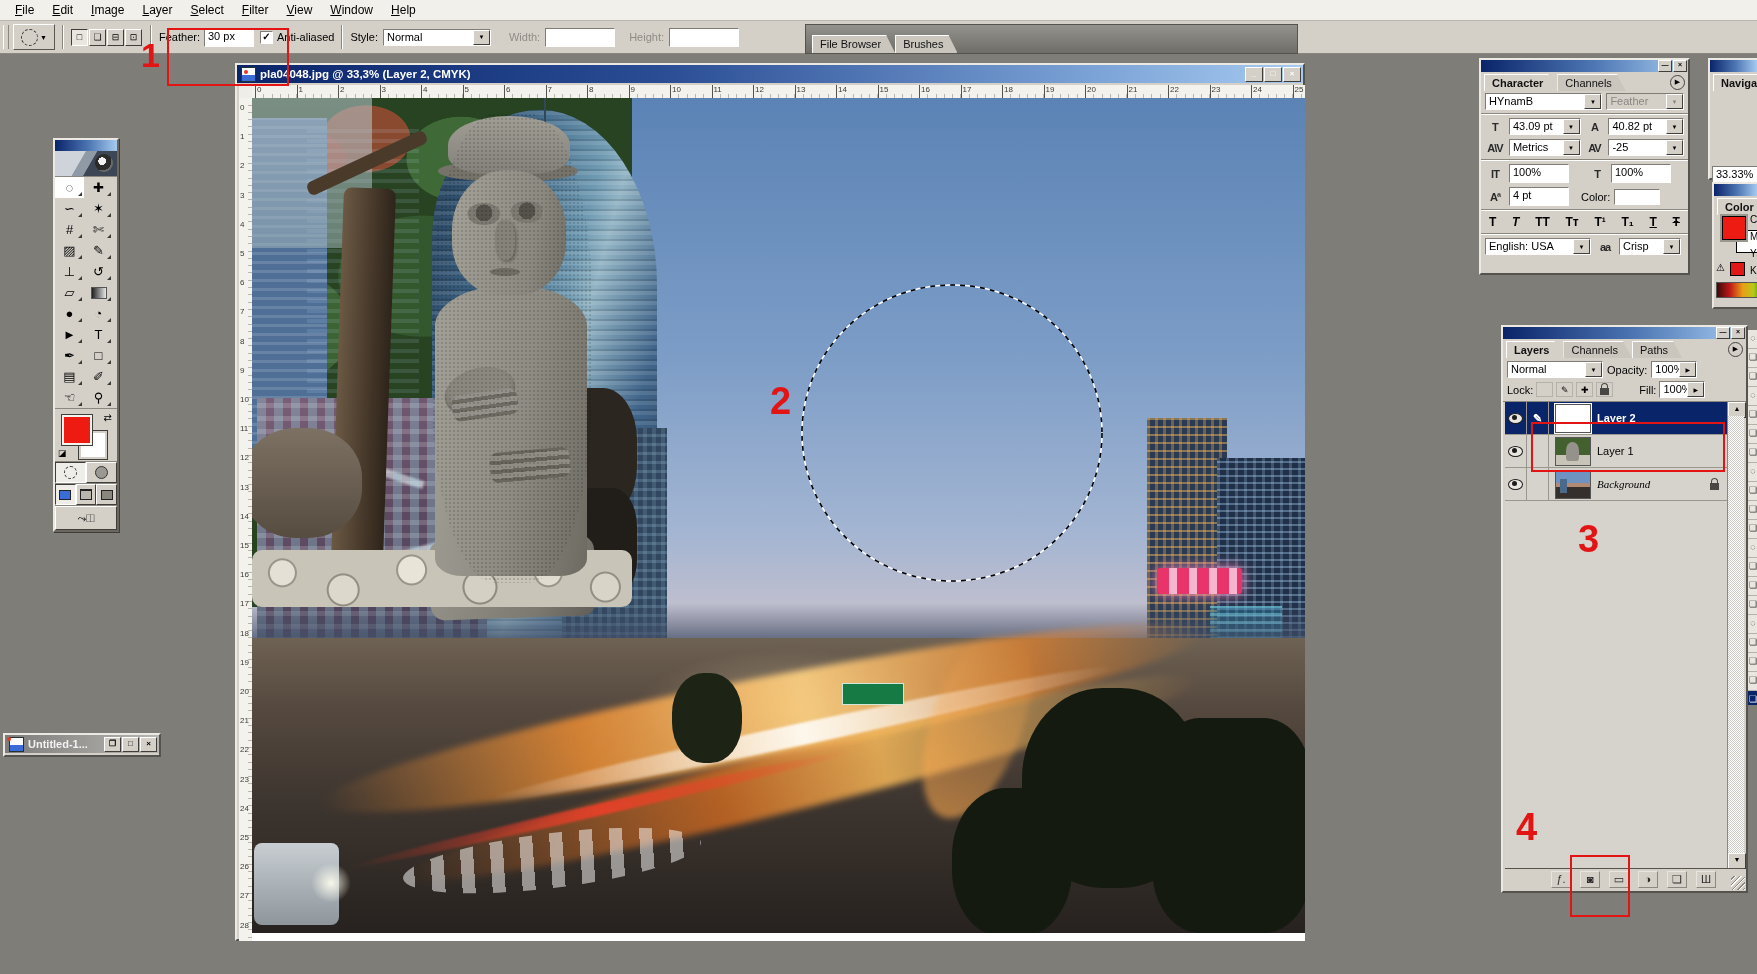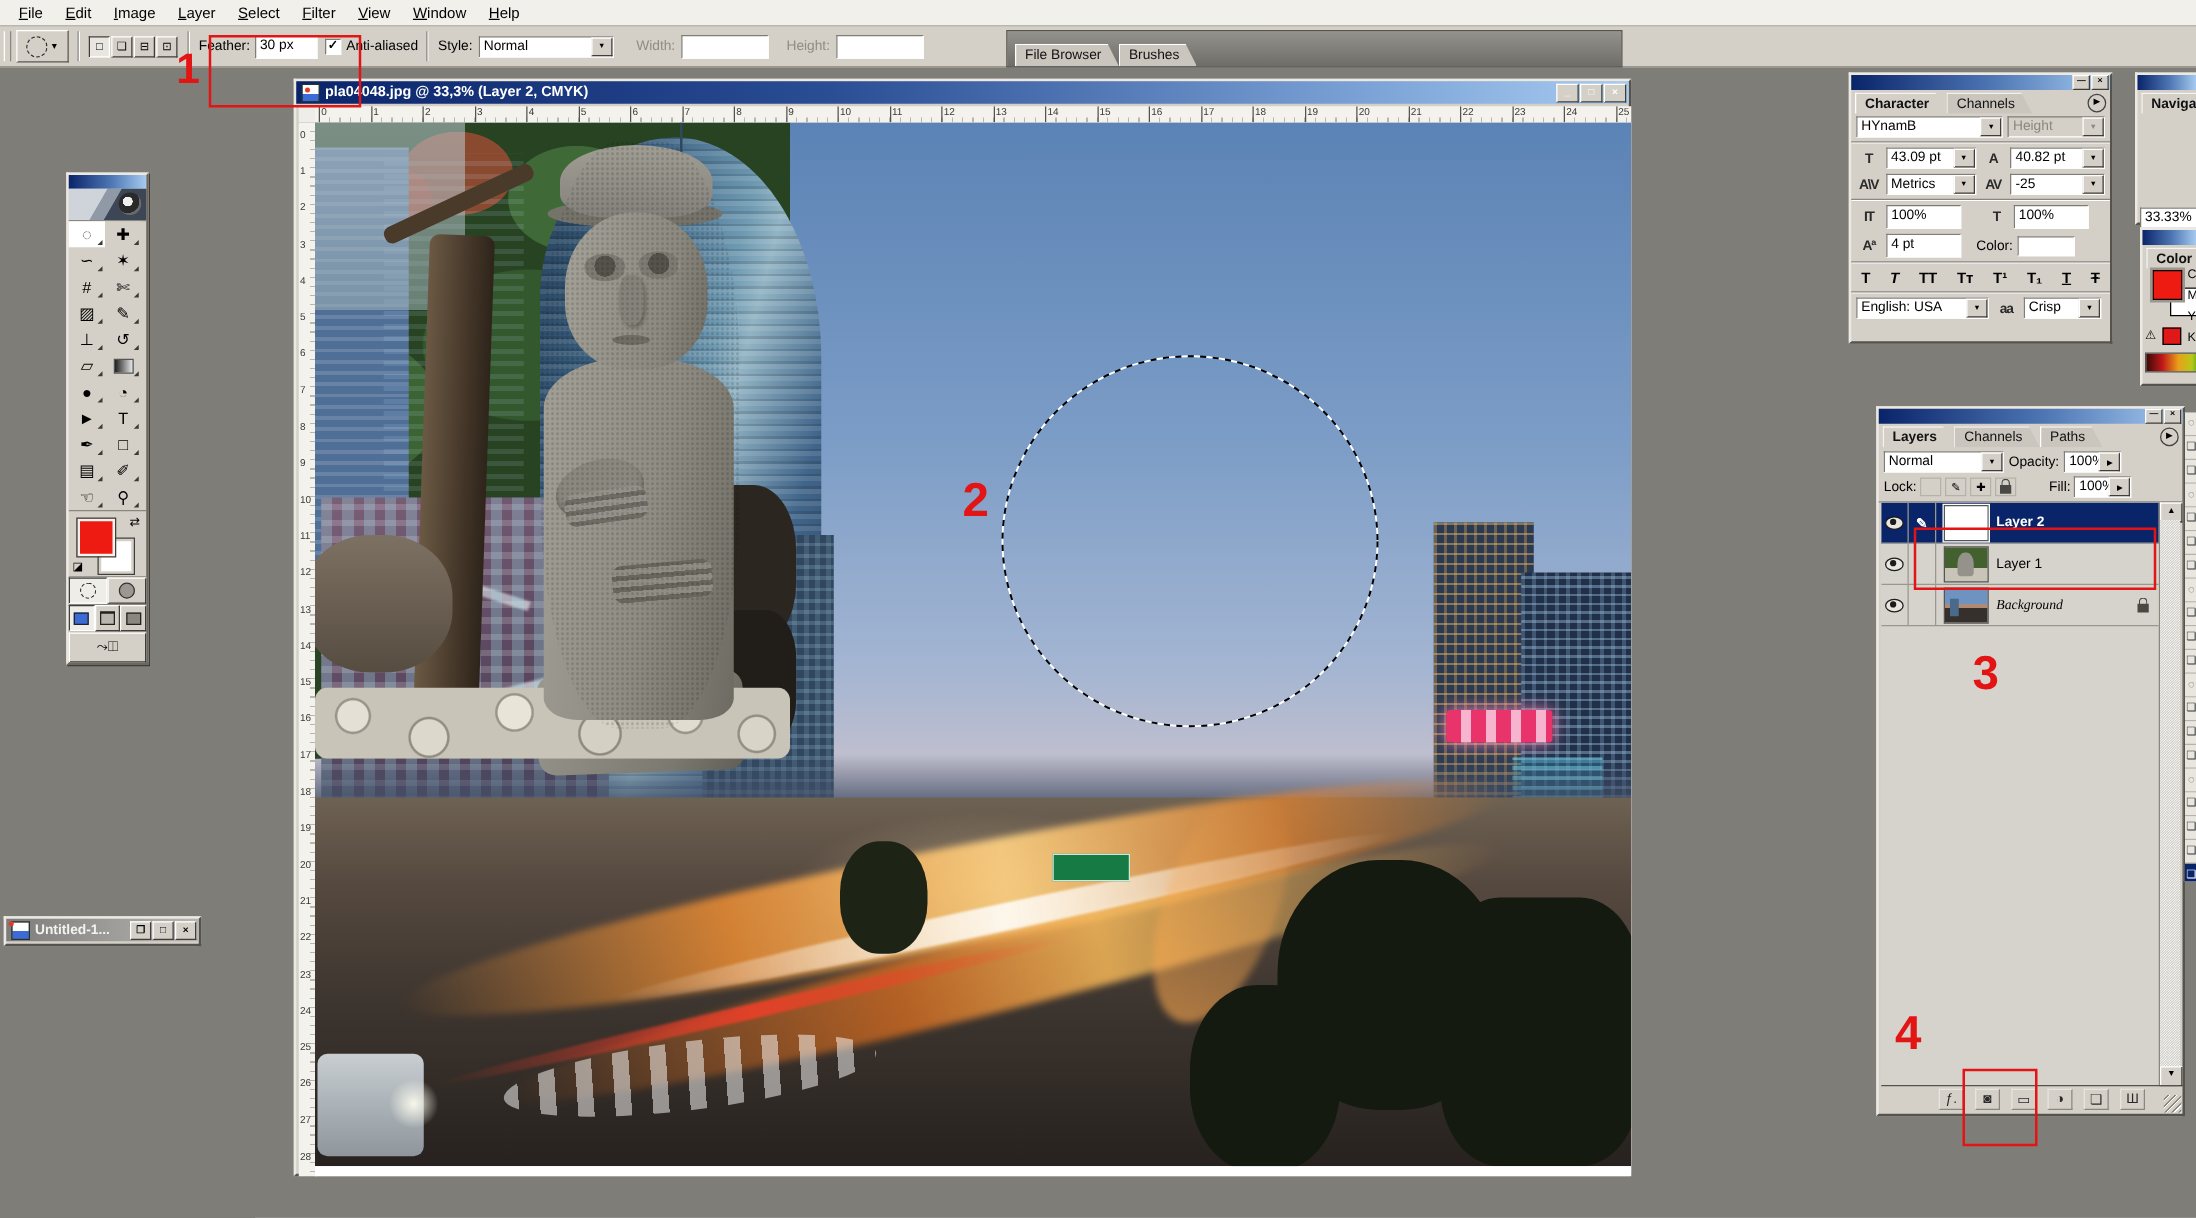--- a/index.html
+++ b/index.html
@@ -657,21 +657,21 @@
       <div class="tab active">Character</div>
       <div class="tab">Channels</div>
       <div class="pmenu">▶</div>
     </div>
     <div class="prow">
       <span class="dd" style="width:118px">
           <span class="txt">HYnamB</span>
           <span class="btn">▼</span>
         </span>
       <span class="dd disabled" style="width:78px">
-          <span class="txt">Height</span>
+          <span class="txt">Feather</span>
           <span class="btn">▼</span>
         </span>
     </div>
     <div class="hr"></div>
     <div class="prow">
       <span class="picon">T</span>
       <span class="dd" style="width:72px">
           <span class="txt">43.09 pt</span>
           <span class="btn">▼</span>
         </span>

